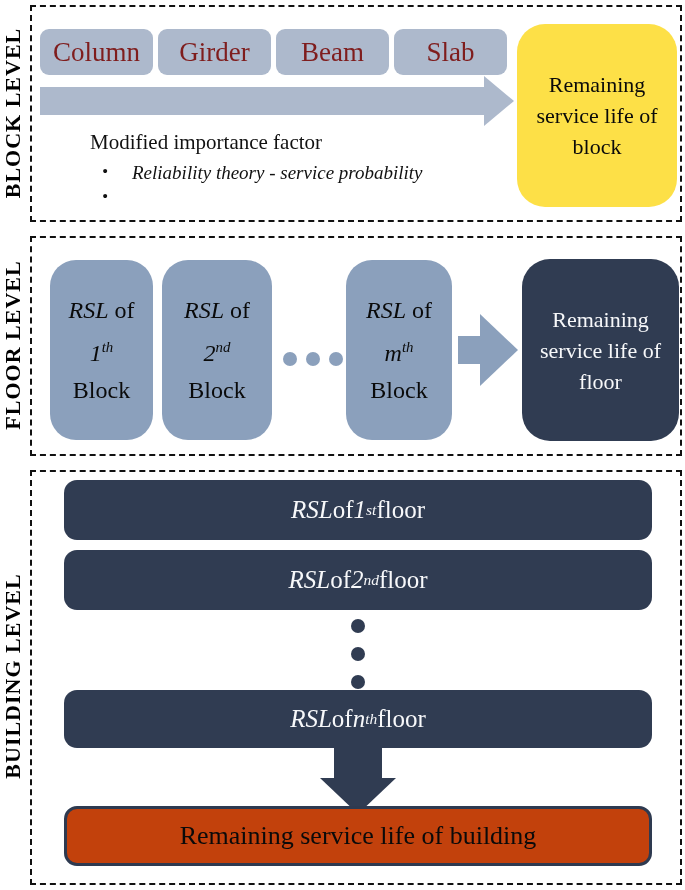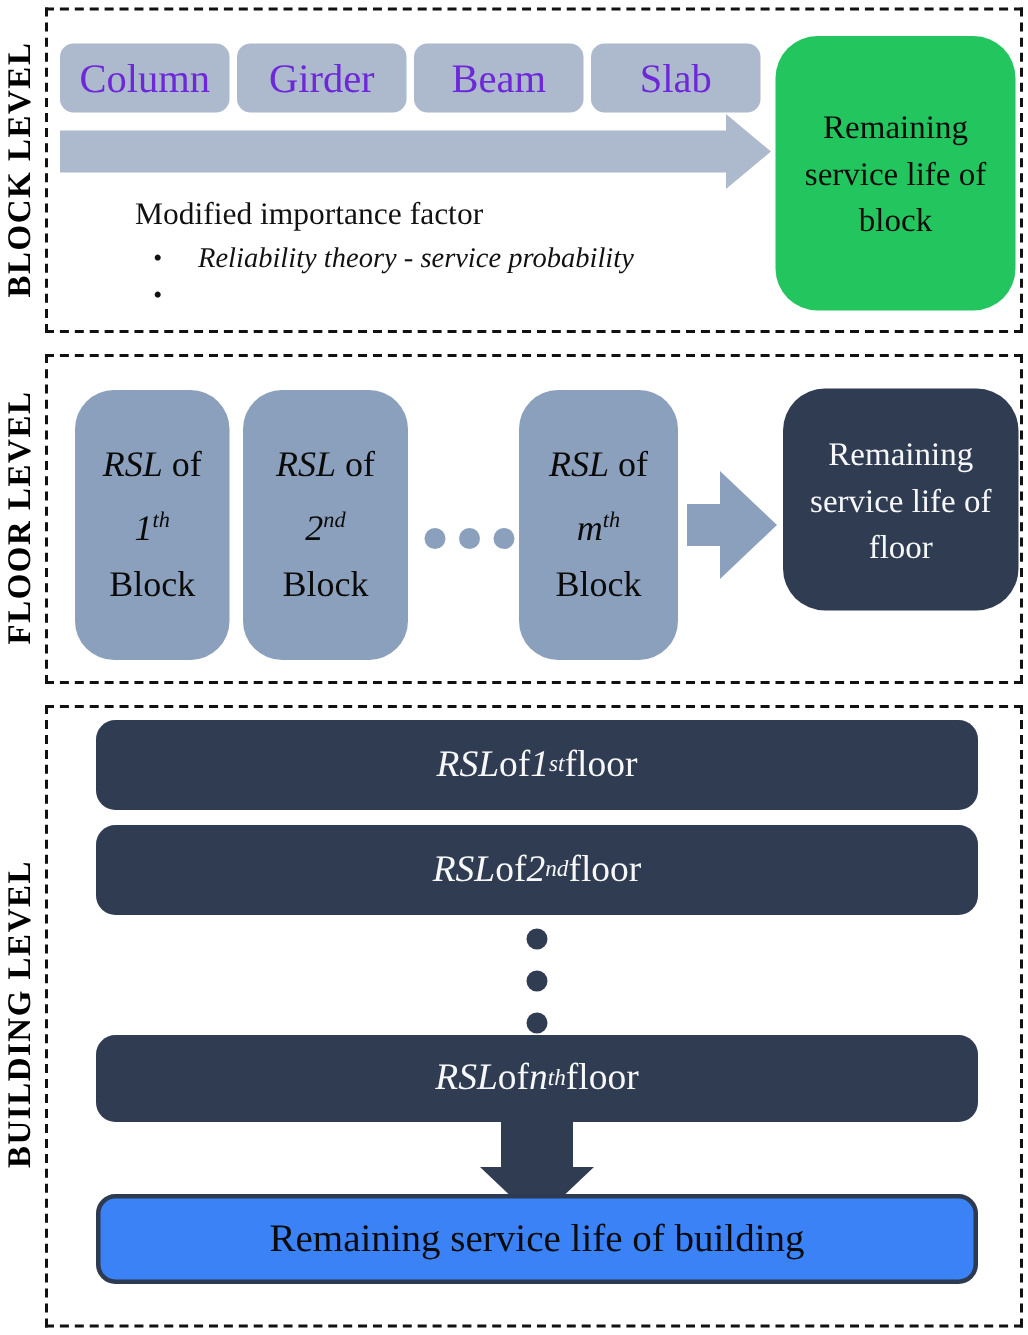--- a/index.html
+++ b/index.html
@@ -13,68 +13,68 @@
   }
   .rot-label {
     position:absolute; transform:rotate(-90deg); transform-origin:center;
     font-weight:bold; font-size:22px; letter-spacing:1px; text-align:center;
     height:26px; line-height:26px; color:#000; white-space:nowrap;
   }
   
   .member-box {
     position:absolute; top:22px; width:113px; height:46px; border-radius:9px;
     background:#adb9cc; display:flex; align-items:center; justify-content:center;
-    font-size:27px; color:#6d28d9;font-family:Liberation Serif, serif;
+    font-size:27px; color:#7f1d1d;font-family:Liberation Serif, serif;
   }
   .h-arrow-band { position:absolute; left:8px; top:80px; width:444px; height:28px; background:#adb9cc; }
   .h-arrow-head {
     position:absolute; left:452px; top:69px; width:0; height:0;
     border-top:25px solid transparent; border-bottom:25px solid transparent;
     border-left:30px solid #adb9cc;
   }
   .importance-title { position:absolute; left:58px; top:123px; font-size:21px; }
   .bullet-row { position:absolute; left:70px; font-style:italic; font-size:19px; display:flex; }
   .bullet-dot { width:30px; font-size:17px; }
   .result-box {
     position:absolute; border-radius:28px; display:flex; align-items:center;
     justify-content:center; text-align:center; font-size:22px; line-height:31px;
   }
-  .result-block { left:485px; top:17px; width:160px; height:183px; background:#22c55e; color:#0a0a0a; padding:0 12px; box-sizing:border-box; }
+  .result-block { left:485px; top:17px; width:160px; height:183px; background:#fde047; color:#0a0a0a; padding:0 12px; box-sizing:border-box; }
   
   .fblock {
     position:absolute; top:22px; height:180px; border-radius:26px; background:#8ba0bc;
     display:flex; flex-direction:column; align-items:center; justify-content:center;
     font-size:24px; line-height:37px; color:#0a0a0a; text-align:center;
   }
   .it { font-style:italic; }
   sup { font-size:0.62em; font-style:italic; }
   .hdot { position:absolute; width:14px; height:14px; border-radius:50%; background:#8ba0bc; }
   .f-arrow-stem { position:absolute; left:426px; top:98px; width:22px; height:28px; background:#8ba0bc; }
   .f-arrow-head {
     position:absolute; left:448px; top:76px; width:0; height:0;
     border-top:36px solid transparent; border-bottom:36px solid transparent;
     border-left:38px solid #8ba0bc;
   }
-  .result-floor { left:490px; top:21px; width:157px; height:148px; background:#303c52; color:#f7f8fa; padding:0 10px; box-sizing:border-box; }
+  .result-floor { left:490px; top:21px; width:157px; height:182px; background:#303c52; color:#f7f8fa; padding:0 10px; box-sizing:border-box; }
   
   .floor-bar {
     position:absolute; left:32px; width:588px; height:60px; border-radius:13px;
     background:#303c52; color:#f7f8fa; display:flex; align-items:center; justify-content:center;
     font-size:25px;
   }
   .vdot { position:absolute; left:319px; width:14px; height:14px; border-radius:50%; background:#303c52; }
   .d-arrow-stem { position:absolute; left:302px; top:276px; width:48px; height:30px; background:#303c52; }
   .d-arrow-head {
     position:absolute; left:288px; top:306px; width:0; height:0;
     border-left:38px solid transparent; border-right:38px solid transparent;
     border-top:36px solid #303c52;
   }
   .final-box {
-    position:absolute; left:32px; top:324px; width:588px; height:60px;
-    border:3px solid #2e3a50; border-radius:13px; background:#3b82f6;
+    position:absolute; left:32px; top:334px; width:588px; height:60px;
+    border:3px solid #2e3a50; border-radius:13px; background:#c2410c;
     display:flex; align-items:center; justify-content:center; font-size:26px; color:#0a0a0a;
     box-sizing:border-box;
   }
 </style>
 </head>
 <body>
 
 <div class="canvas">
 
   <div class="rot-label" style="width:200px; left:-87px; top:100px;">BLOCK LEVEL</div>

